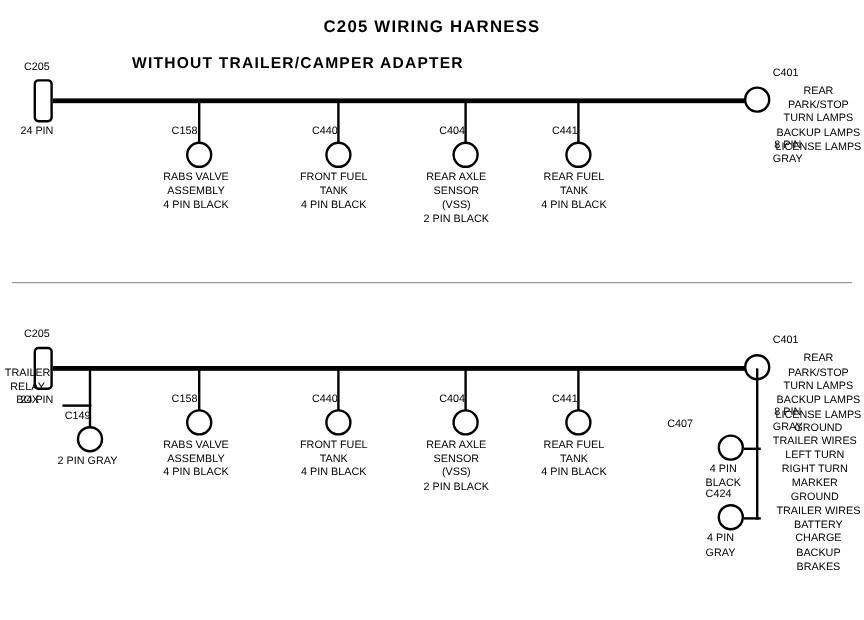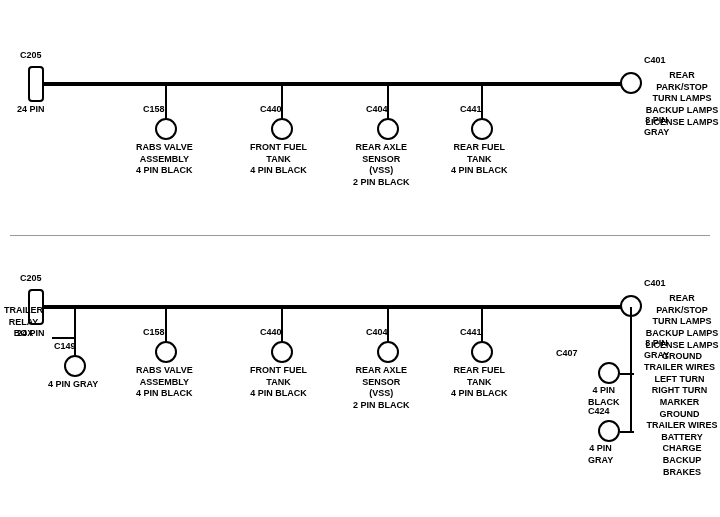--- a/index.html
+++ b/index.html
@@ -56,31 +56,33 @@
       background: #000;
     }
     .thin-h-line {
       position: absolute;
       height: 2px;
       background: #000;
     }
     .lbl {
       position: absolute;
       font-size: 9px;
-      font-weight: bold;
+      font-weight: normal;
       line-height: 1.3;
       text-align: center;
     }
   </style>
 </head>
 <body>
 
 <div class="diagram-container">
 
+  <div class="page-title" style="position:absolute;top:6px;left:0;right:0;">C205 WIRING HARNESS</div>
 
+  <div class="section-label" style="position:absolute;top:45px;left:110px;font-size:13px;">WITHOUT  TRAILER/CAMPER  ADAPTER</div>
 
   <div class="h-line" style="top:82px;left:44px;width:582px;height:4px;"></div>
 
   <div class="connector-rect" style="top:66px;left:28px;"></div>
   <div class="lbl" style="top:50px;left:20px;">C205</div>
   <div class="lbl" style="top:104px;left:17px;">24 PIN</div>
 
   <div class="connector-circle" style="top:72px;left:620px;"></div>
   <div class="lbl" style="top:55px;left:644px;">C401</div>
   <div class="lbl" style="top:70px;left:644px;">REAR PARK/STOP<br>TURN LAMPS<br>BACKUP LAMPS<br>LICENSE LAMPS</div>
@@ -113,21 +115,21 @@
   <div class="lbl" style="top:273px;left:20px;">C205</div>
   <div class="lbl" style="top:328px;left:17px;">24 PIN</div>
 
   <div class="thin-v-line" style="top:307px;left:74px;height:32px;"></div>
   <div class="thin-h-line" style="top:337px;left:52px;width:24px;"></div>
   <div class="lbl" style="top:305px;left:4px;">TRAILER<br>RELAY<br>BOX</div>
 
   <div class="thin-v-line" style="top:337px;left:74px;height:20px;"></div>
   <div class="connector-circle" style="top:355px;left:64px;"></div>
   <div class="lbl" style="top:341px;left:54px;">C149</div>
-  <div class="lbl" style="top:379px;left:48px;">4 PIN GRAY</div>
+  <div class="lbl" style="top:379px;left:48px;">2 PIN GRAY</div>
 
   <div class="connector-circle" style="top:295px;left:620px;"></div>
   <div class="lbl" style="top:278px;left:644px;">C401</div>
   <div class="lbl" style="top:293px;left:644px;">REAR PARK/STOP<br>TURN LAMPS<br>BACKUP LAMPS<br>LICENSE LAMPS<br>GROUND</div>
   <div class="lbl" style="top:338px;left:644px;">8 PIN<br>GRAY</div>
 
   <div class="thin-v-line" style="top:307px;left:630px;height:68px;"></div>
 
   <div class="thin-h-line" style="top:373px;left:620px;width:14px;"></div>
   <div class="connector-circle" style="top:362px;left:598px;"></div>

